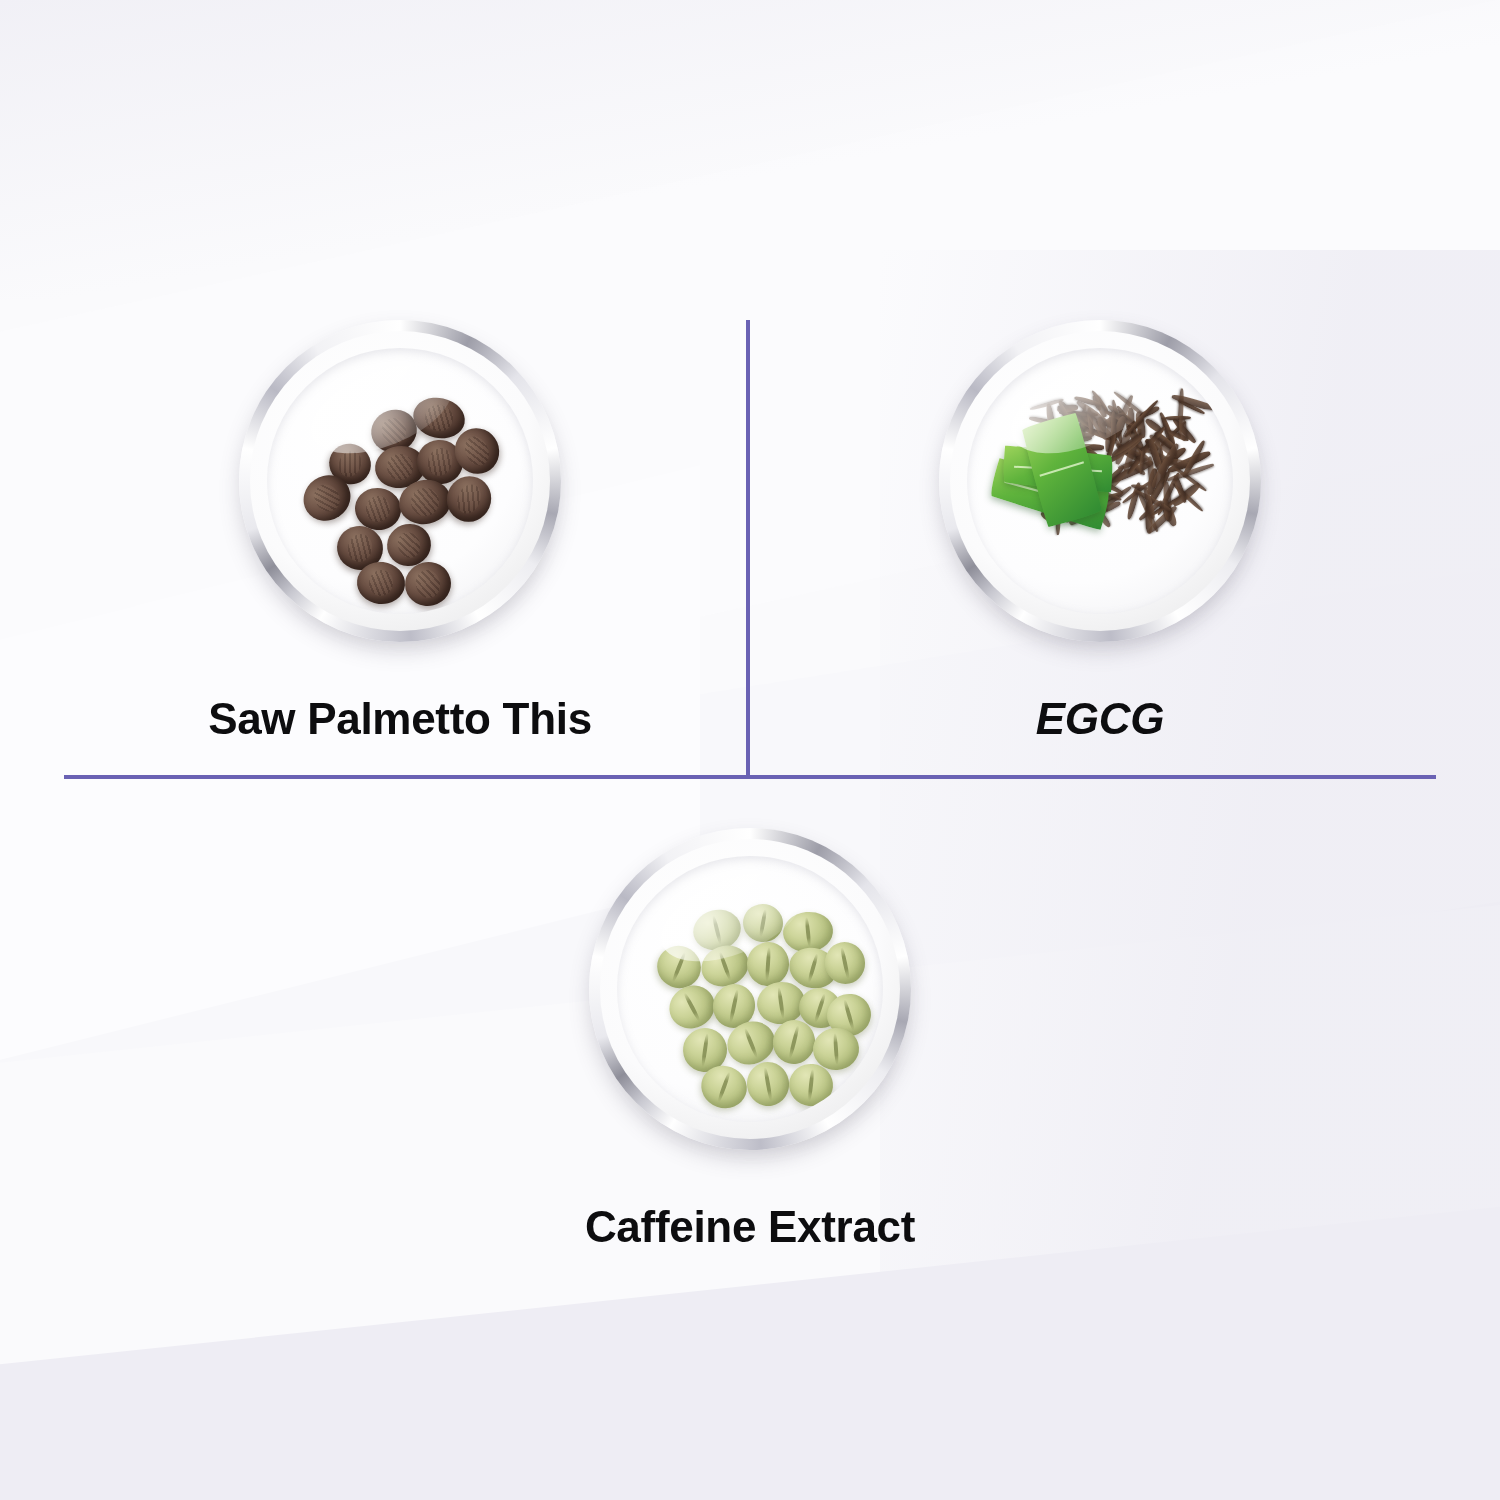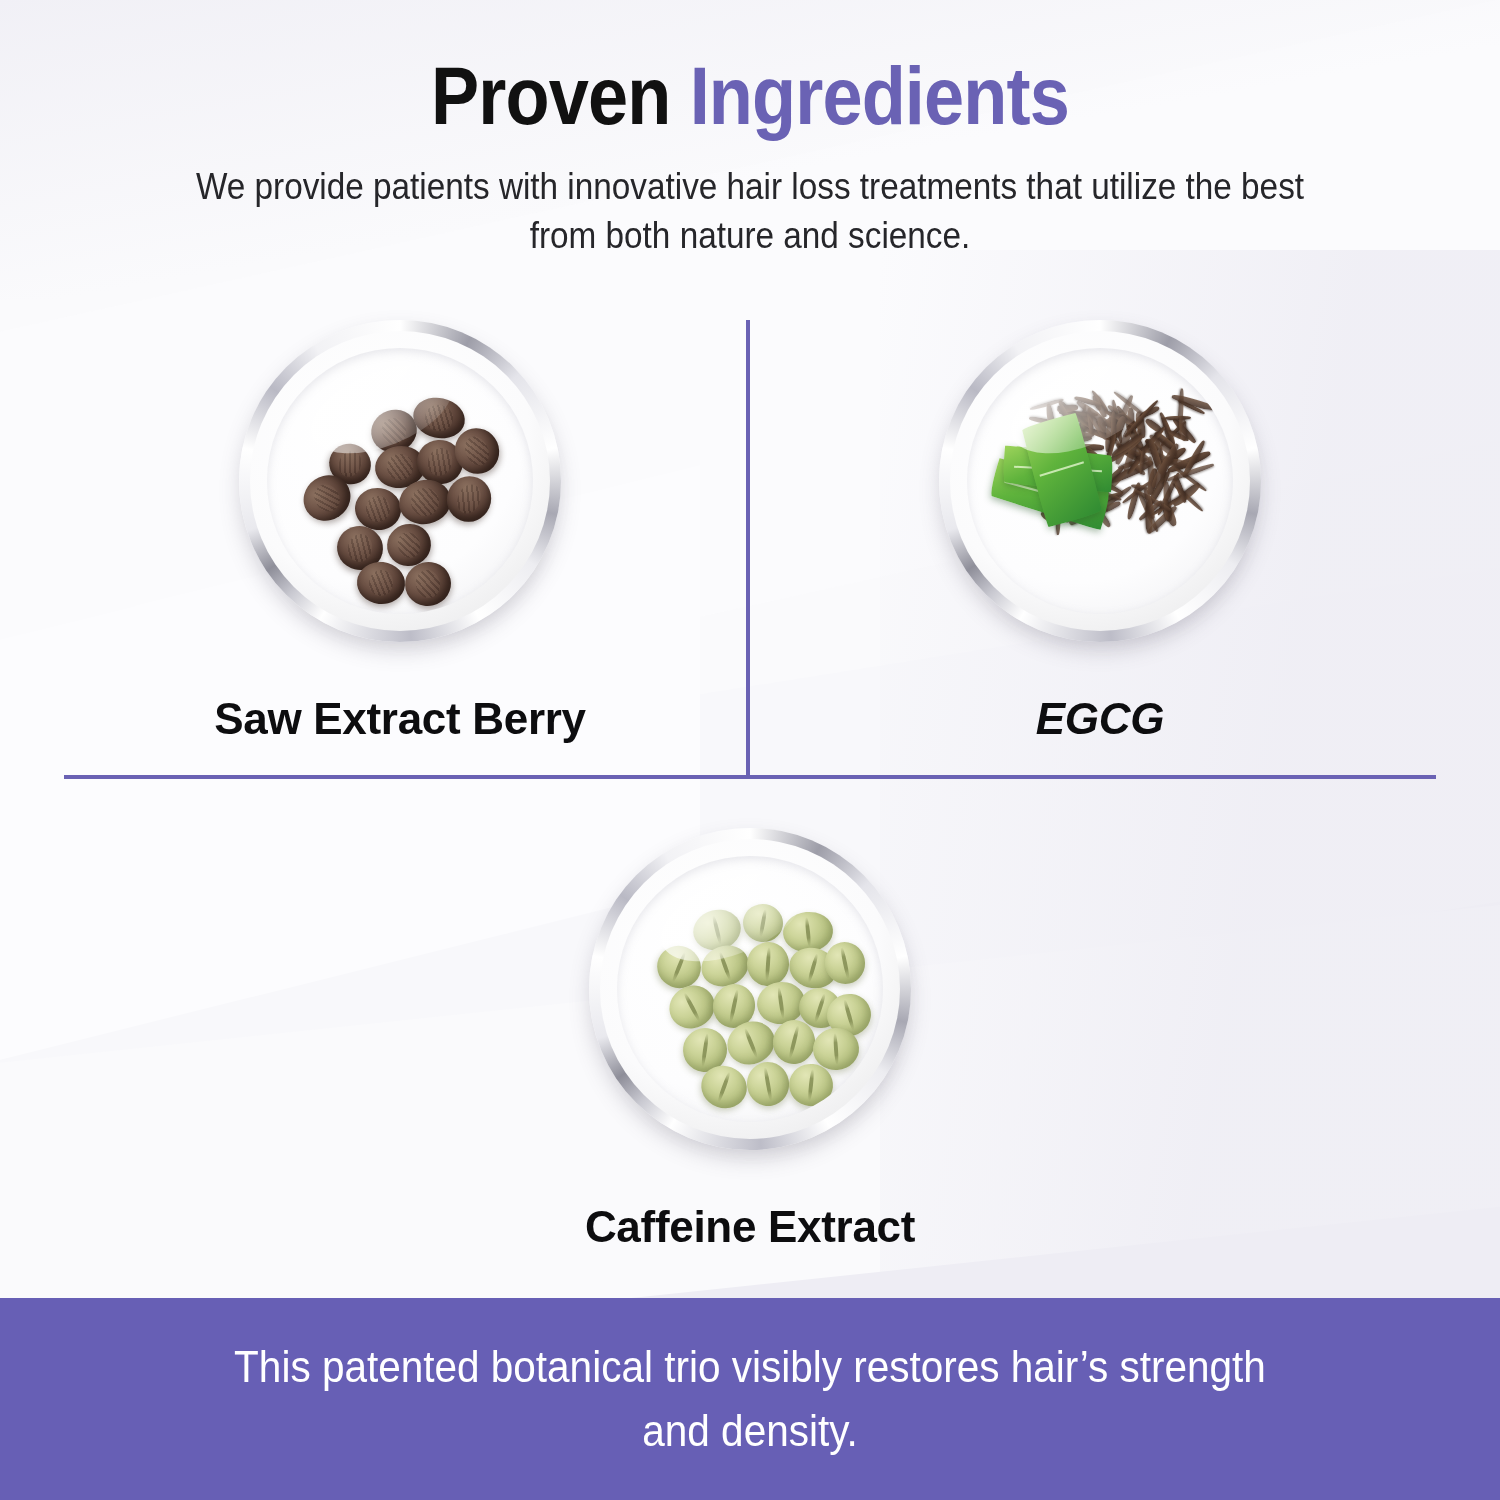--- a/index.html
+++ b/index.html
@@ -315,27 +315,20 @@
 
   <div class="bg-base"></div>
   <div class="bg-arc-top"></div>
   <div class="bg-swoosh-a"></div>
   <div class="bg-swoosh-b"></div>
   <div class="bg-swoosh-c"></div>
   <div class="bg-wedge-left"></div>
   <div class="bg-fade-right"></div>
   <div class="bg-top-strip"></div>
 
-  <div class="header">
-    <h1 class="title">
-      <span class="word-black">Proven</span>
-      <span class="word-accent">Ingredients</span>
-    </h1>
-    <p class="subtitle">We provide patients with innovative hair loss treatments that utilize the best from both nature and science.</p>
-  </div>
 
   <div class="divider-v"></div>
   <div class="divider-h"></div>
 
   <div class="cell" id="cell-0">
     <div class="dish-wrap">
       <div class="dish-shadow"></div>
       <div class="dish-rim">
         <div class="dish-rim-inner"></div>
       </div>
@@ -352,21 +345,21 @@
             <div class="bit berry" style="left: 132px; top: 132px; width: 52px; height: 44px; transform: rotate(-12deg);"></div>
             <div class="bit berry" style="left: 180px; top: 128px; width: 44px; height: 46px; transform: rotate(22deg);"></div>
             <div class="bit berry" style="left: 70px; top: 178px; width: 46px; height: 44px; transform: rotate(14deg);"></div>
             <div class="bit berry" style="left: 120px; top: 176px; width: 44px; height: 42px; transform: rotate(-20deg);"></div>
             <div class="bit berry" style="left: 90px; top: 214px; width: 48px; height: 42px; transform: rotate(6deg);"></div>
             <div class="bit berry" style="left: 138px; top: 214px; width: 46px; height: 44px; transform: rotate(-14deg);"></div>
           </div>
         <div class="dish-gloss"></div>
       </div>
     </div>
-    <div class="ingredient-label">Saw Extract Berry</div>
+    <div class="ingredient-label">Saw Palmetto This</div>
   </div>
 
   <div class="cell" id="cell-1">
     <div class="dish-wrap">
       <div class="dish-shadow"></div>
       <div class="dish-rim">
         <div class="dish-rim-inner"></div>
       </div>
       <div class="dish-well">
         <div class="leafpile" id="contents-1">
@@ -558,17 +551,14 @@
             <div class="bit bean" style="left: 84px; top: 210px; width: 46px; height: 42px; transform: rotate(20deg);"></div>
             <div class="bit bean" style="left: 130px; top: 206px; width: 42px; height: 44px; transform: rotate(-10deg);"></div>
             <div class="bit bean" style="left: 172px; top: 208px; width: 44px; height: 42px; transform: rotate(6deg);"></div>
           </div>
         <div class="dish-gloss"></div>
       </div>
     </div>
     <div class="ingredient-label">Caffeine Extract</div>
   </div>
 
-  <div class="banner">
-    <div class="banner-text">This patented botanical trio visibly restores hair’s strength and density.</div>
-  </div>
 
 </div>
 
 </body></html>

